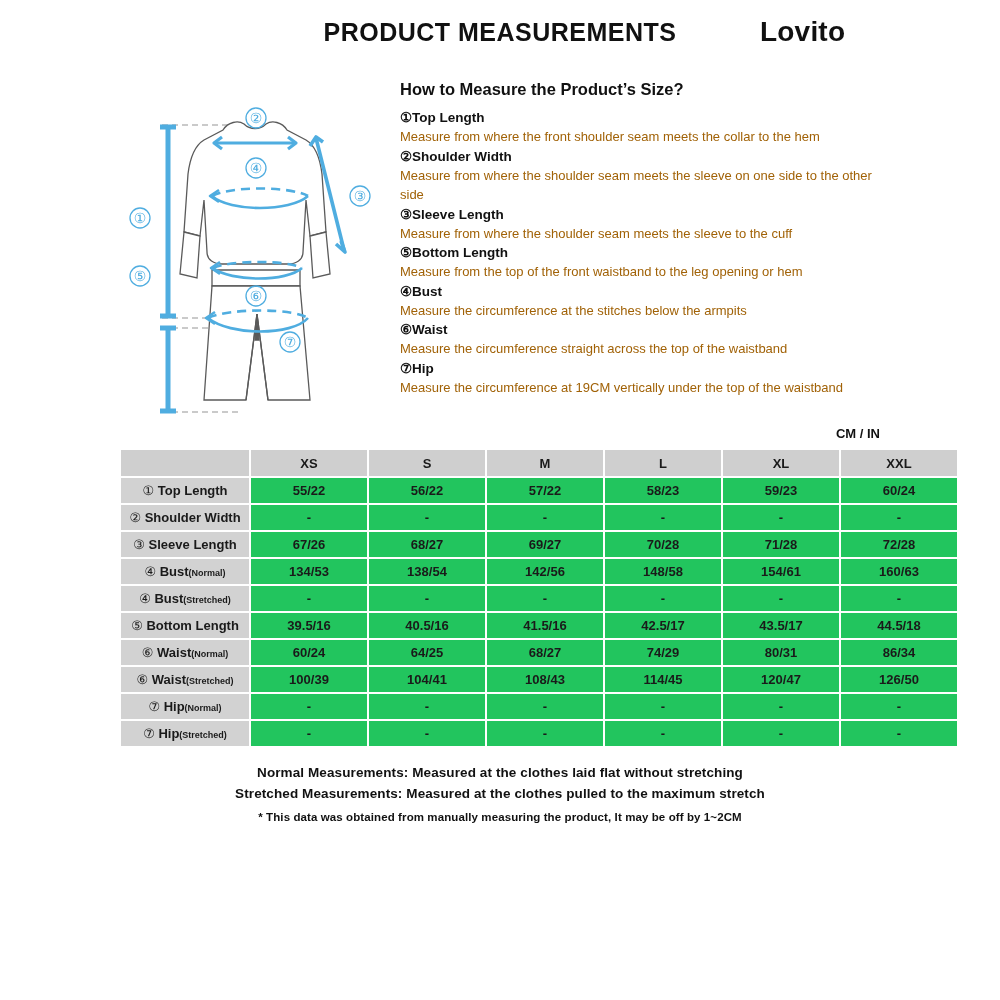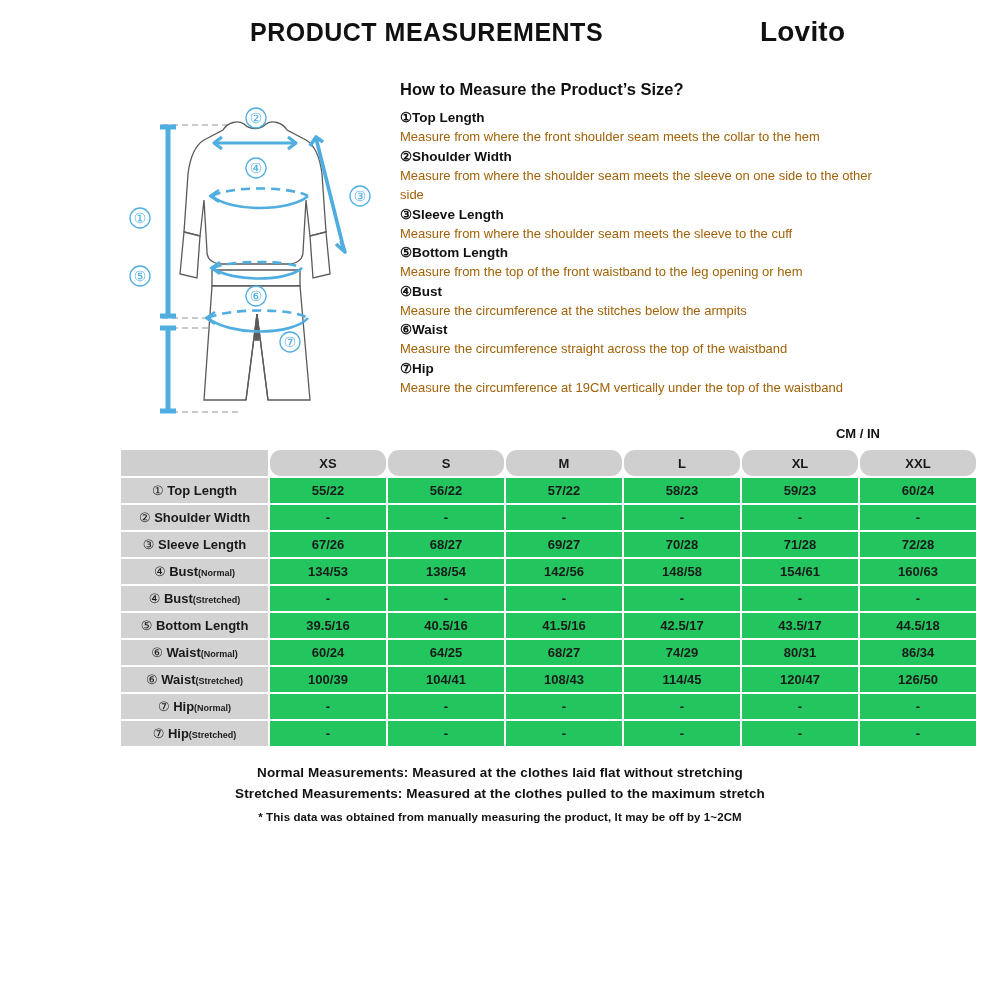--- a/index.html
+++ b/index.html
@@ -8,20 +8,21 @@
     background:#ffffff;
     font-family:"Liberation Sans", sans-serif;
     color:#1a1a1a;
     overflow:hidden;
     position:relative;
   }
   
   #header{position:absolute;left:0;top:18px;width:1000px;height:44px;}
   #page-title{
     position:absolute;left:250px;top:0;width:500px;
+    text-align:center;
     font-size:25px;font-weight:bold;letter-spacing:.5px;
     color:#111;
   }
   #brand{
     position:absolute;left:760px;top:-2px;width:180px;
     font-size:28px;font-weight:bold;color:#111;letter-spacing:.2px;
   }
   
   #diagram{position:absolute;left:120px;top:100px;width:270px;height:330px;}
   #diagram svg{display:block;}
@@ -50,22 +51,22 @@
     border-collapse:separate;border-spacing:2px 2px;
     table-layout:fixed;
   }
   #size-table th,#size-table td{
     padding:0;margin:0;height:25px;
     font-size:13px;color:#1a1a1a;text-align:center;
     vertical-align:middle;font-weight:bold;
   }
   #size-table thead th{background:#cfcfcf;height:26px;}
   #size-table thead th.corner{background:#cfcfcf;}
-  th.col-head{width:116px;border-radius:11px;}
-  td.lbl,th.corner{width:147px;}
+  th.col-head{width:116px;}
+  td.lbl,th.corner{width:128px;}
   td.lbl{
     background:#d2d2d2;text-align:left;
     padding-left:11px;font-size:13.5px;font-weight:bold;
   }
   td.val{background:#22c55e;font-weight:bold;}
   .sfx{font-size:9px;font-weight:bold;}
   .cnum{font-size:13px;font-weight:normal;}
   
   #footnotes{position:absolute;left:0;top:762px;width:1000px;text-align:center;}
   .fn1{font-size:13.5px;font-weight:bold;color:#111;line-height:21px;letter-spacing:.1px;}

